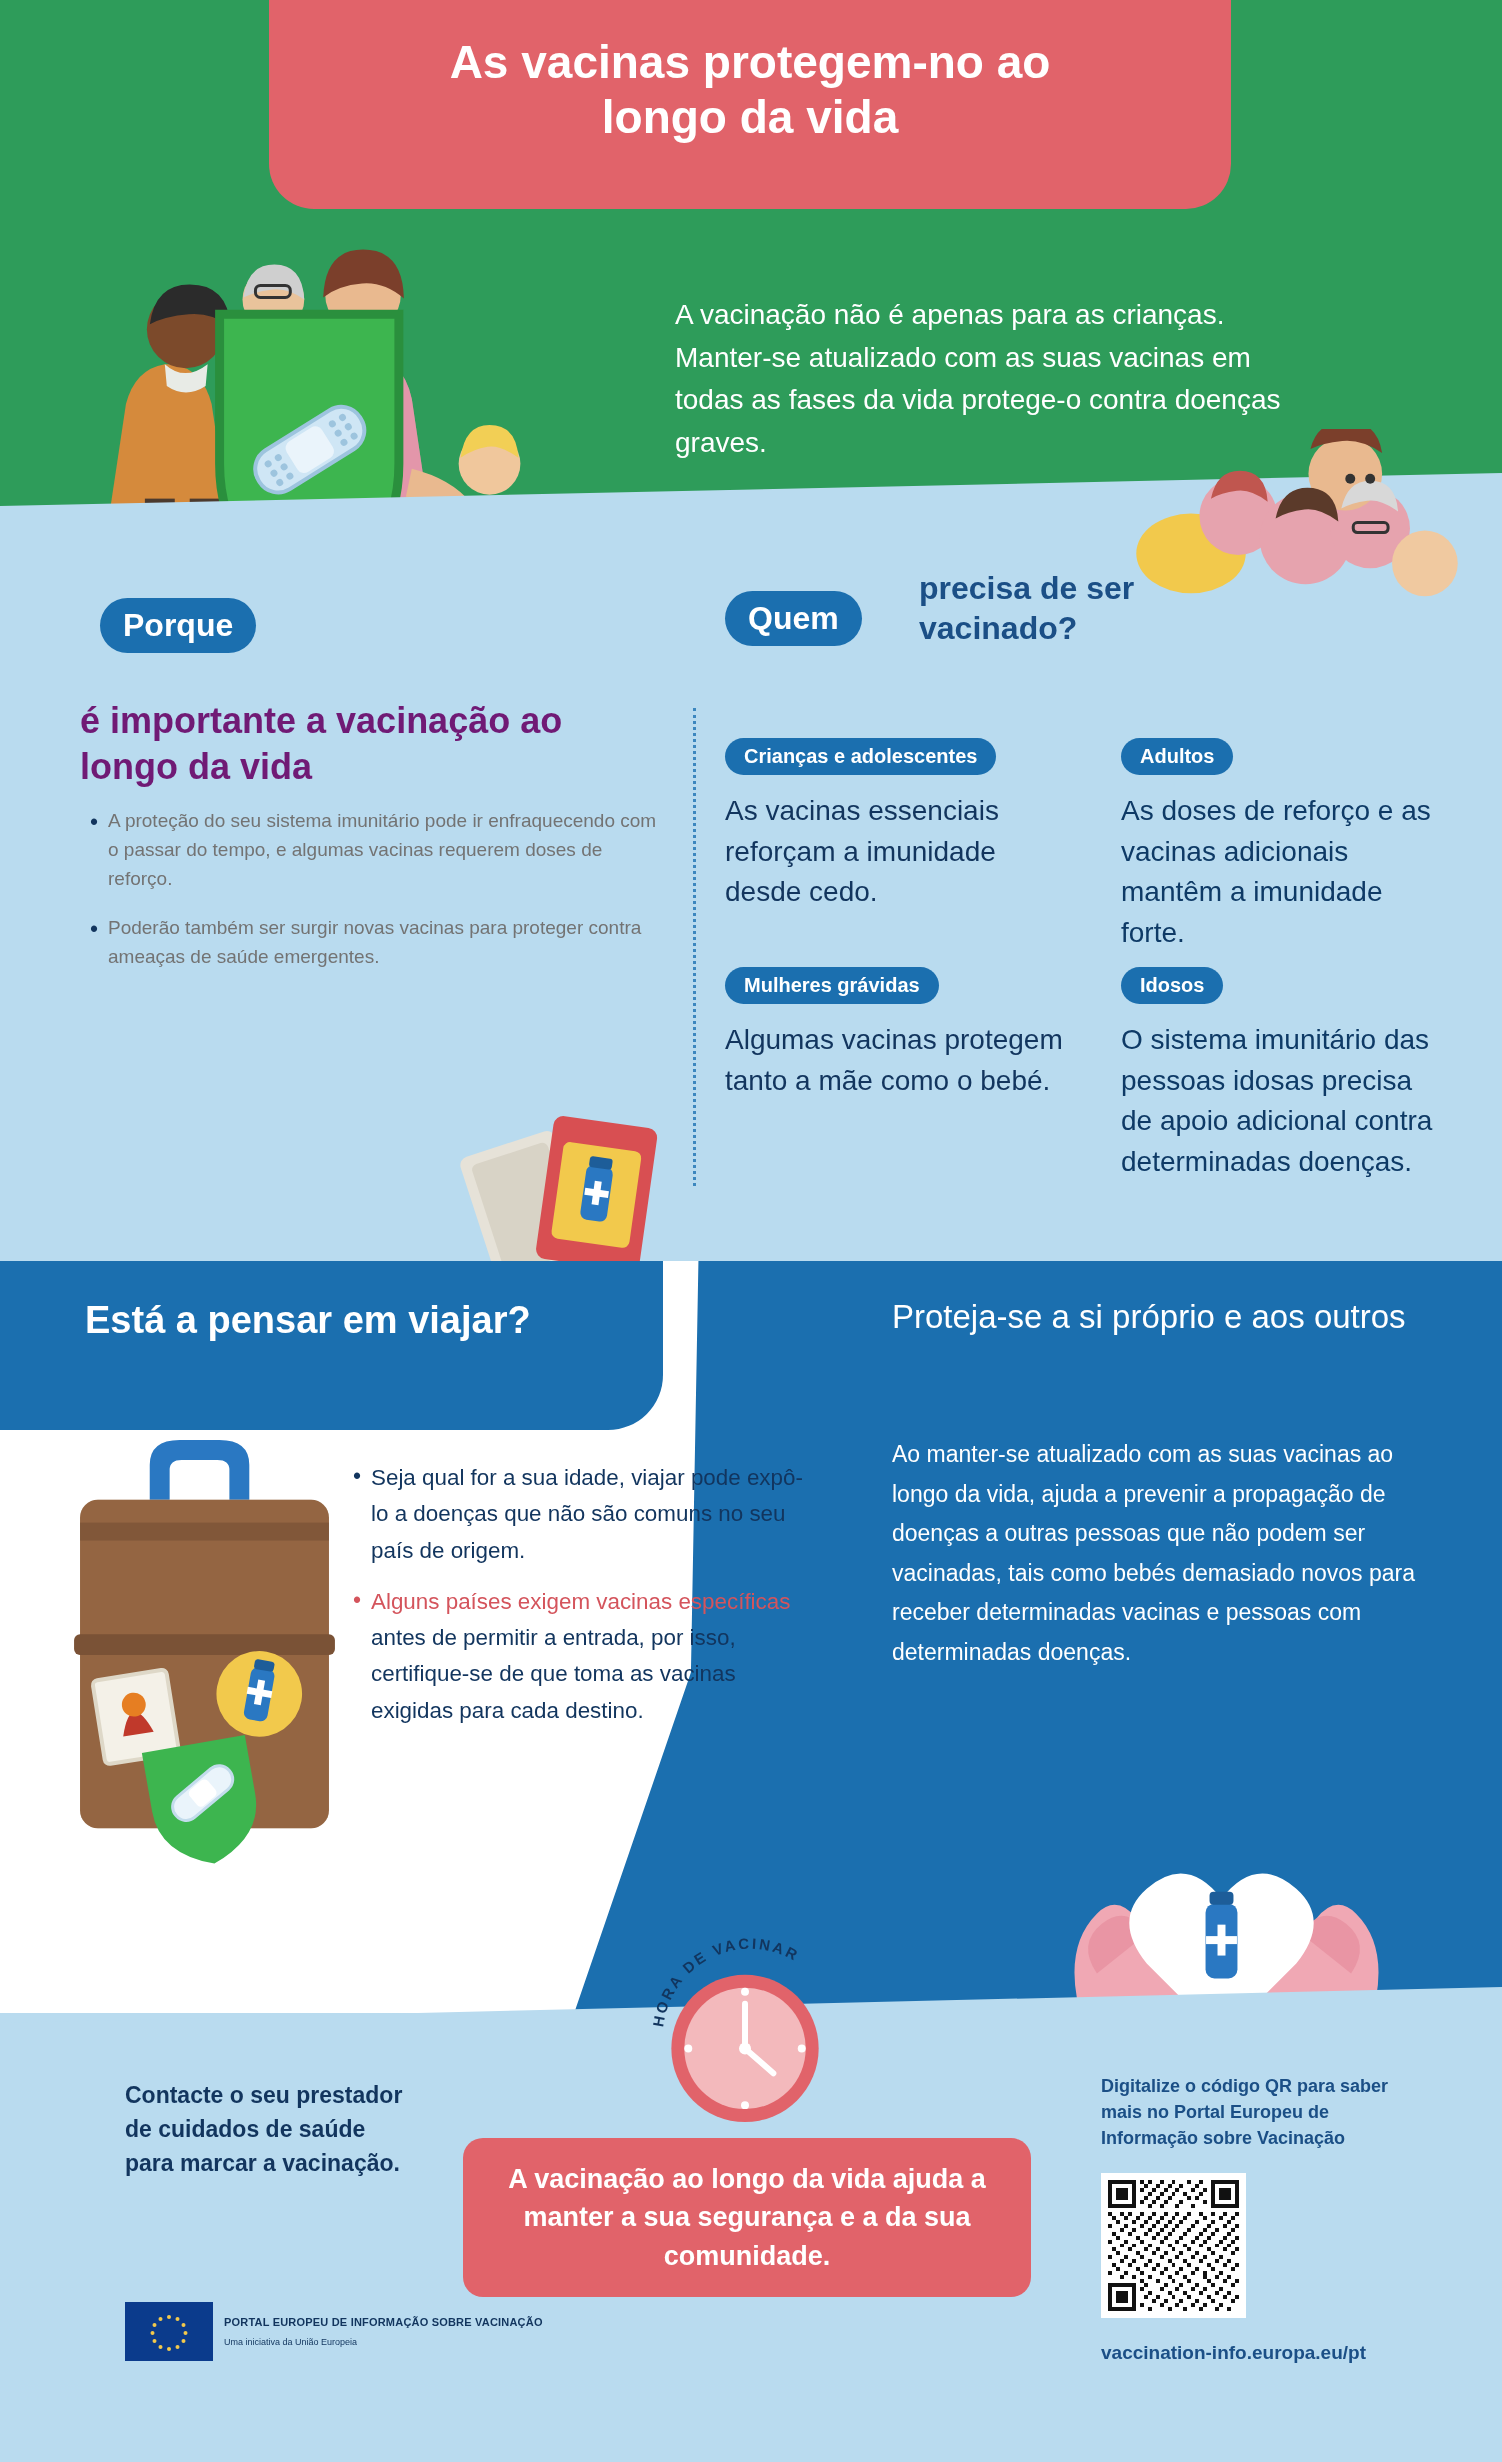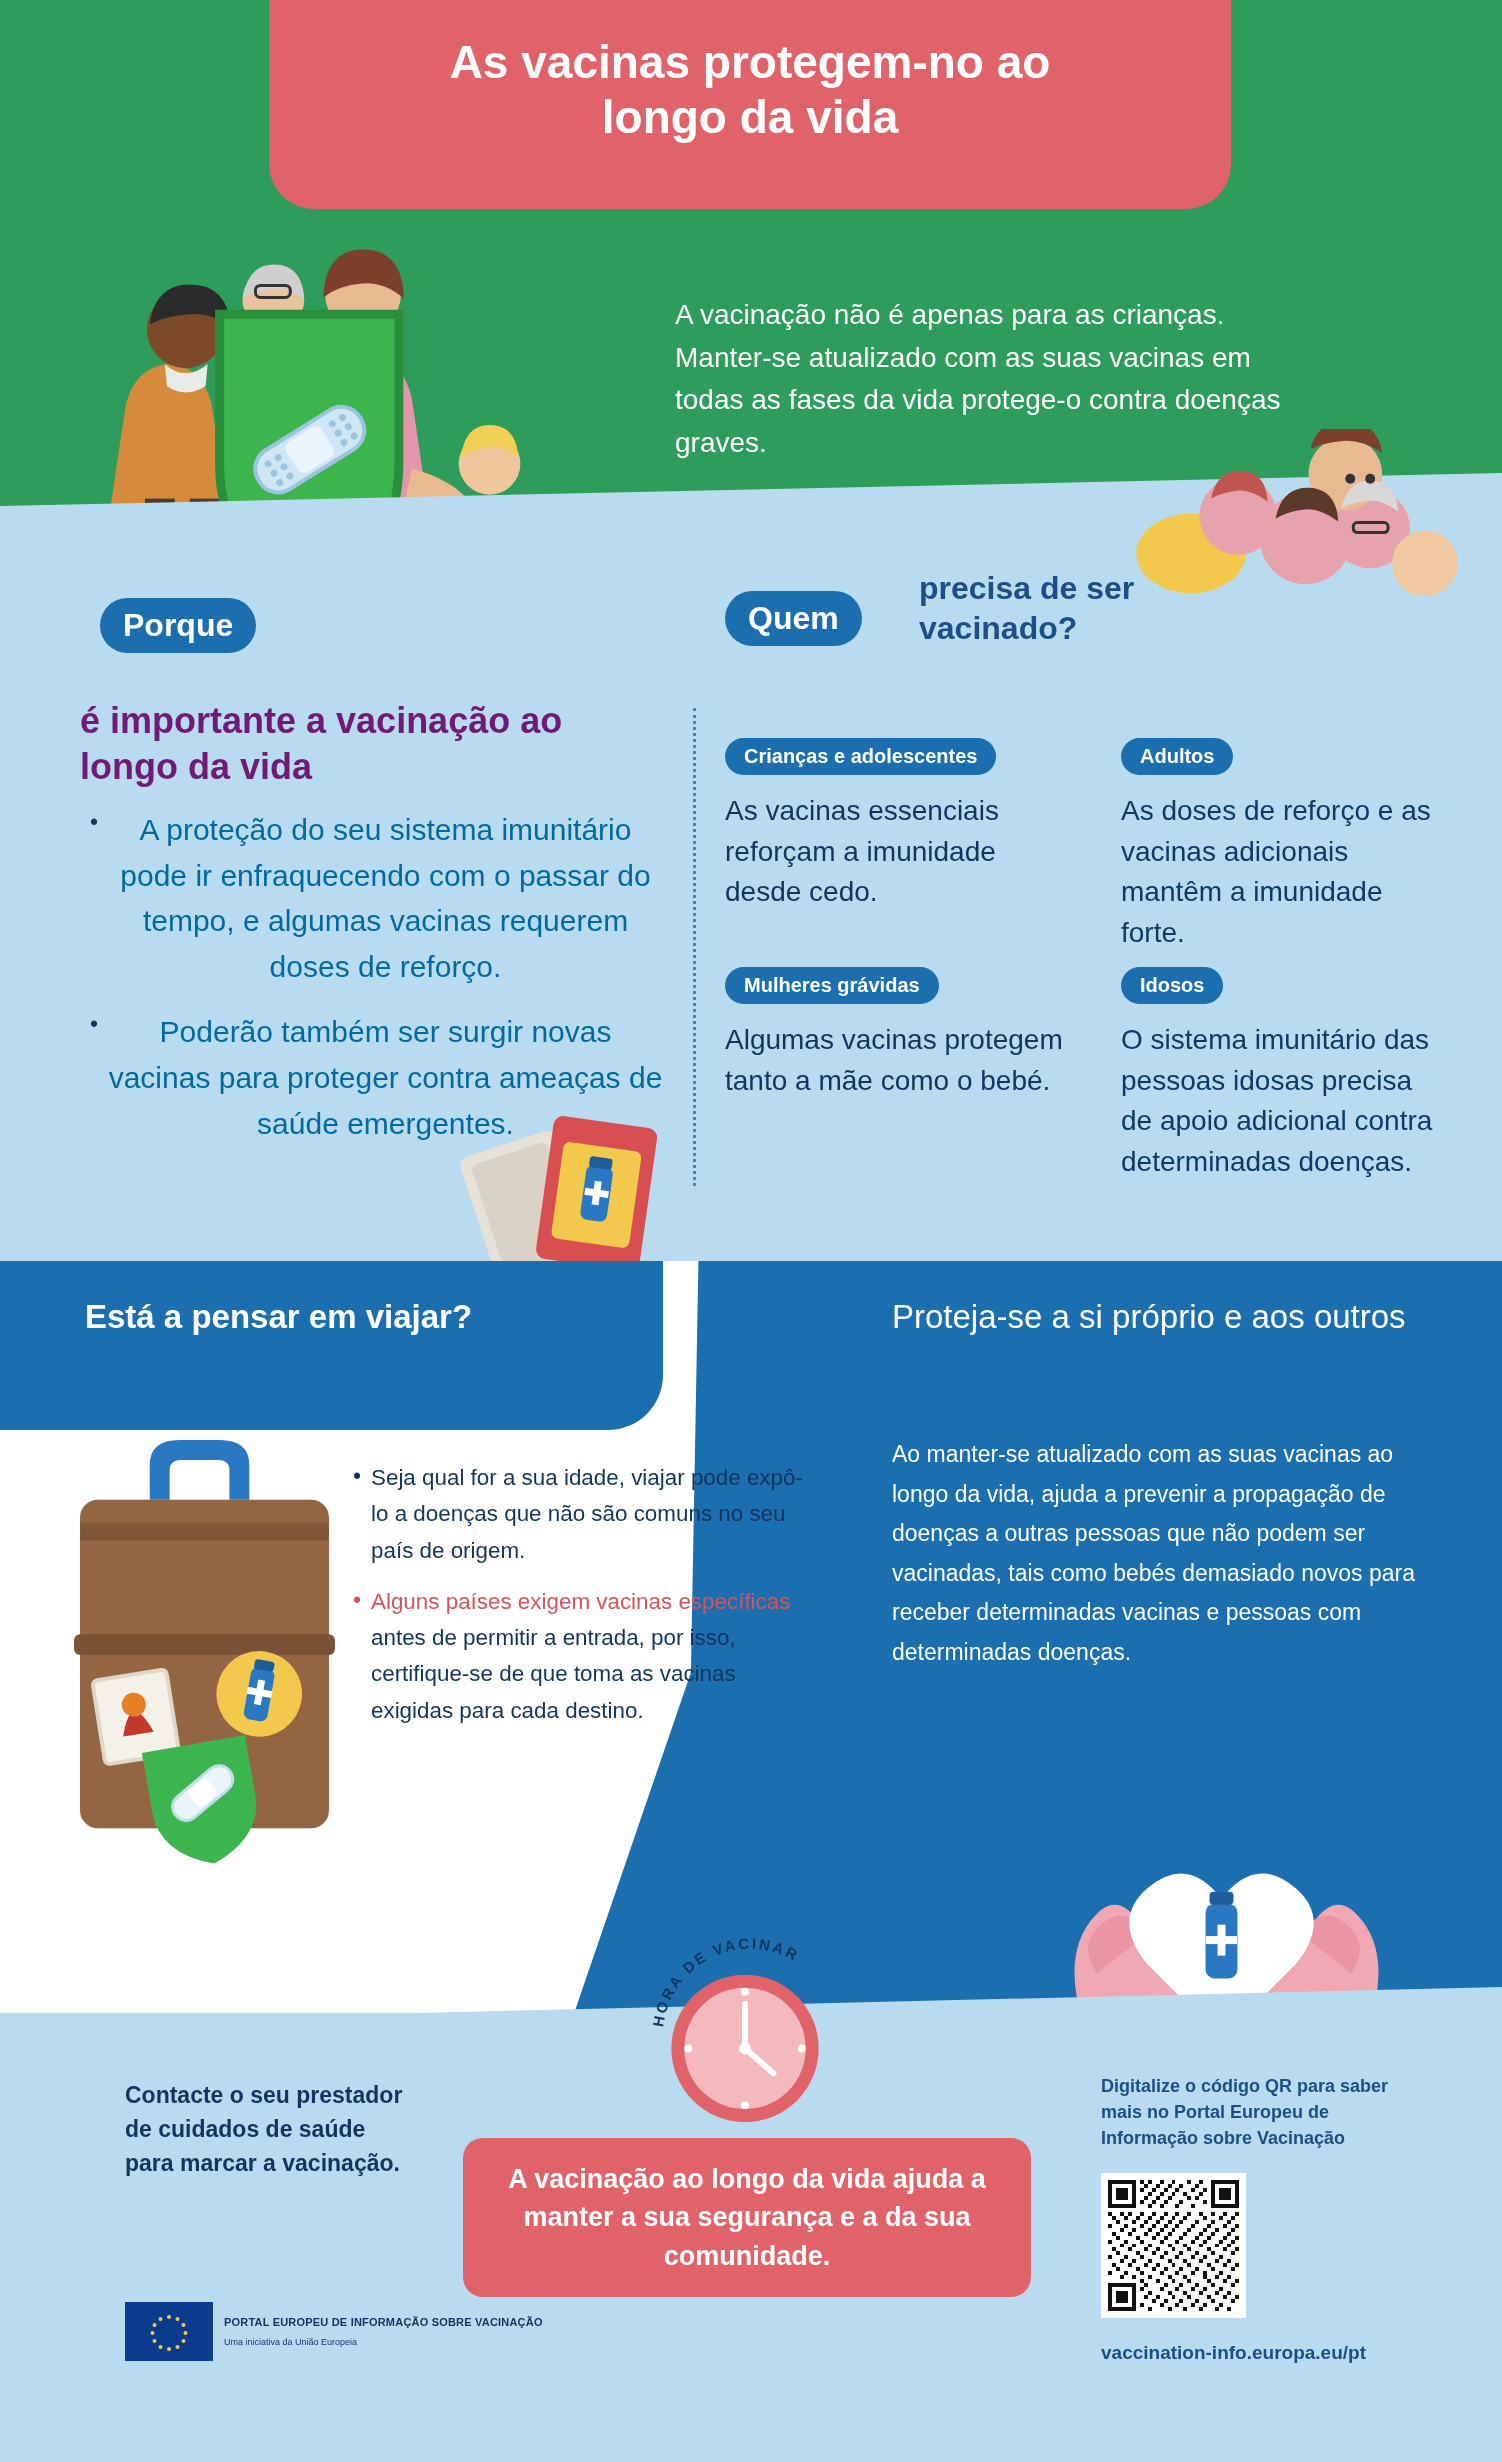--- a/index.html
+++ b/index.html
@@ -99,24 +99,23 @@
     position: absolute; left: 80px; top: 698px;
     width: 558px;
     color: #701a75;
     font-size: 36px;
     font-weight: bold;
     line-height: 1.28;
   }
   .porque-list {
     position: absolute; left: 85px; top: 807px;
     width: 578px;
-    color: #0369a1;
-    font-size: 30px;
+    color: #737373;
+    font-size: 19px;
     line-height: 1.52;
-    text-align: center;
   }
   .porque-list li { margin-bottom: 20px; padding-left: 23px; position: relative; list-style: none;}
   .porque-list li::before{
     content:"•"; position:absolute; left: 5px; top:-2px; font-size: 23px; color:#12355e;
   }
 
   
   .dotted-div {
     position: absolute;
     left: 693px; top: 708px;
@@ -161,21 +160,21 @@
     clip-path: polygon(46.5% 0, 100% 0, 100% 100%, 38% 100%, 46% 54%);
   }
   .travel-tab {
     position: absolute;
     left: 0; top: 1261px;
     width: 663px; height: 169px;
     background: #1b6faf;
     border-radius: 0 0 55px 0;
   }
   .travel-tab h2 {
-    color:#ffffff; font-size: 33px; font-weight:bold; line-height:1.3;
+    color:#ffffff; font-size: 38px; font-weight:bold; line-height:1.3;
     padding: 35px 0 0 85px;
   }
   .travel-list {
     position: absolute; left: 349px; top: 1460px;
     width: 468px;
     color:#12355e; font-size: 22.4px; line-height: 1.62;
   }
   .travel-list li { list-style:none; position:relative; padding-left: 22px; margin-bottom: 15px;}
   .travel-list li::before{ content:"•"; position:absolute; left:4px; top:-2px; font-size:23px;}
   .travel-list li.red { color:#d4545c; }

